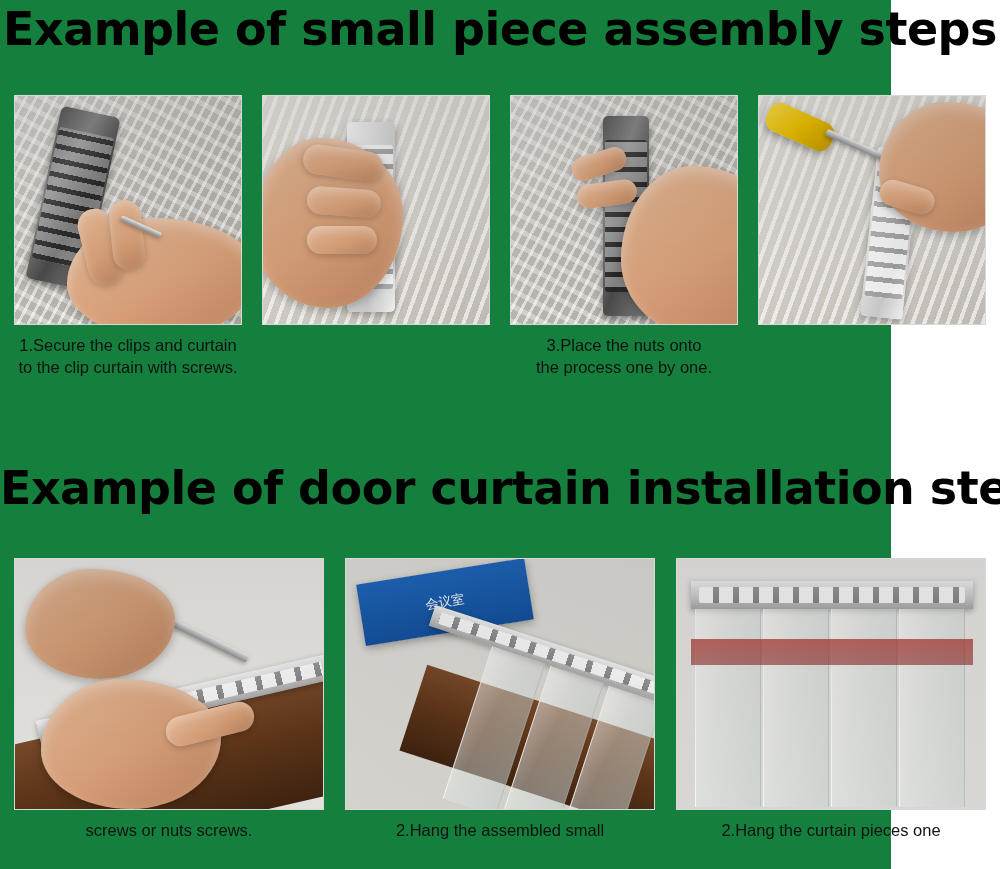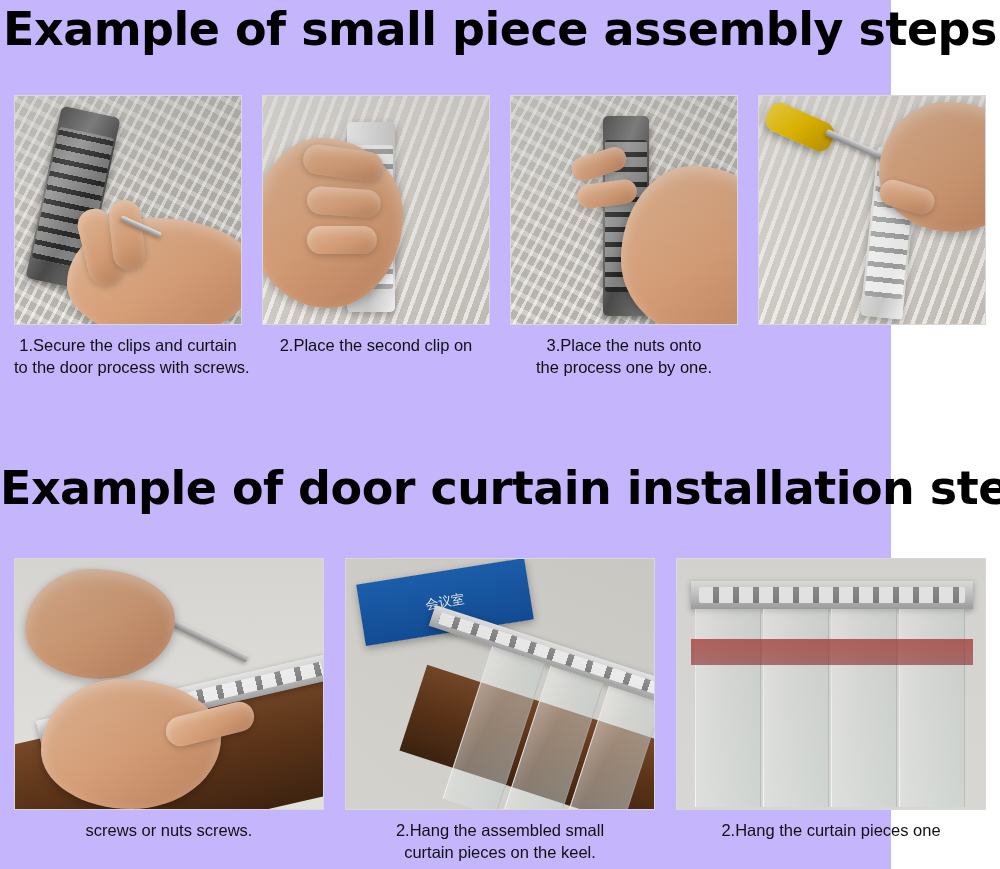--- a/index.html
+++ b/index.html
@@ -6,21 +6,21 @@
   html, body {
     margin: 0; padding: 0;
     width: 1000px; height: 869px;
     background: #ffffff;
     font-family: "Liberation Sans", sans-serif;
     overflow: hidden;
   }
   .page {
     position: relative;
     width: 891px; height: 869px;
-    background: #c4b5fd;
+    background: #15803d;
     padding-left: 25px;
   }
 
   
   .section-title {
     text-align: center;
     font-weight: bold;
     color: #000000;
     letter-spacing: -0.5px;
     font-family: "DejaVu Sans", sans-serif;
@@ -195,38 +195,37 @@
           <div class="teeth" style="background:repeating-linear-gradient(0deg, rgba(0,0,0,0.45) 0 5px, rgba(230,230,230,0.35) 5px 14px);"></div>
         </div>
         <div class="hand" style="left:52px; top:122px; width:190px; height:120px;"></div>
         <div class="finger" style="left:68px; top:112px; width:34px; height:78px; transform:rotate(-14deg);"></div>
         <div class="finger" style="left:96px; top:104px; width:32px; height:70px; transform:rotate(-6deg);"></div>
         <div class="driver-shaft" style="left:104px; top:128px; width:44px; height:5px; transform:rotate(24deg);"></div>
         <div class="shade" style="inset:0;"></div>
       </div>
       <div class="caption">
         <span class="line">1.Secure the clips and curtain</span>
-        <span class="line">to the door process with screws.</span>
+        <span class="line">to the clip curtain with screws.</span>
       </div>
     </div>
 
     <div class="step">
       <div class="photo">
         <div class="bg-fabric light"></div>
         <div class="clip white" style="left:84px; top:26px; width:48px; height:190px; border-radius:5px;">
           <div class="teeth" style="background:repeating-linear-gradient(0deg, rgba(0,0,0,0.22) 0 5px, rgba(255,255,255,0.75) 5px 15px);"></div>
         </div>
         <div class="hand" style="left:-10px; top:42px; width:150px; height:170px;"></div>
         <div class="finger" style="left:40px; top:52px; width:80px; height:30px; transform:rotate(8deg);"></div>
         <div class="finger" style="left:44px; top:92px; width:74px; height:28px; transform:rotate(4deg);"></div>
         <div class="finger" style="left:44px; top:130px; width:70px; height:28px; transform:rotate(0deg);"></div>
         <div class="shade" style="inset:0;"></div>
       </div>
       <div class="caption">
-        <span class="line">2.Place the second clip on</span>
       </div>
     </div>
 
     <div class="step">
       <div class="photo">
         <div class="bg-fabric"></div>
         <div class="clip" style="left:92px; top:20px; width:46px; height:200px; border-radius:5px;">
           <div class="teeth" style="background:repeating-linear-gradient(0deg, rgba(0,0,0,0.5) 0 5px, rgba(220,220,220,0.4) 5px 15px);"></div>
         </div>
         <div class="hand" style="left:110px; top:70px; width:160px; height:170px;"></div>
@@ -291,21 +290,20 @@
           <div class="holes"></div>
         </div>
         <div class="wood" style="left:60px; top:150px; width:300px; height:90px; transform:rotate(18deg);"></div>
         <div class="pvc" style="left:120px; top:92px; width:56px; height:160px; transform:rotate(18deg);"></div>
         <div class="pvc" style="left:180px; top:112px; width:56px; height:150px; transform:rotate(18deg);"></div>
         <div class="pvc" style="left:240px; top:132px; width:56px; height:140px; transform:rotate(18deg);"></div>
         <div class="shade" style="inset:0;"></div>
       </div>
       <div class="caption">
         <span class="line">2.Hang the assembled small</span>
-        <span class="line">curtain pieces on the keel.</span>
       </div>
     </div>
 
     <div class="step">
       <div class="photo">
         <div class="wall" style="inset:0; background:linear-gradient(180deg,#efeeeb 0%,#d7d6d2 100%);"></div>
         <div class="keel" style="left:14px; top:22px; width:282px; height:28px;">
           <div class="holes"></div>
         </div>
         <div class="pvc" style="left:18px; top:50px; width:66px; height:198px;"></div>

